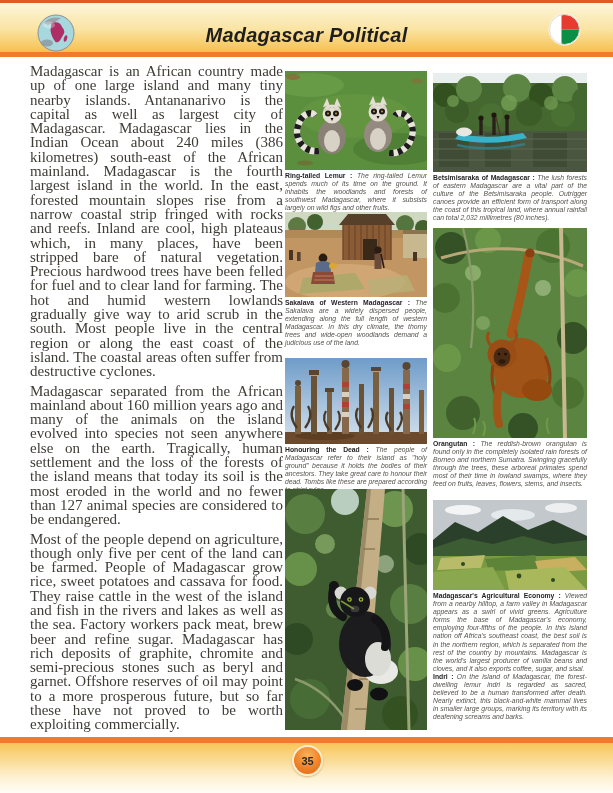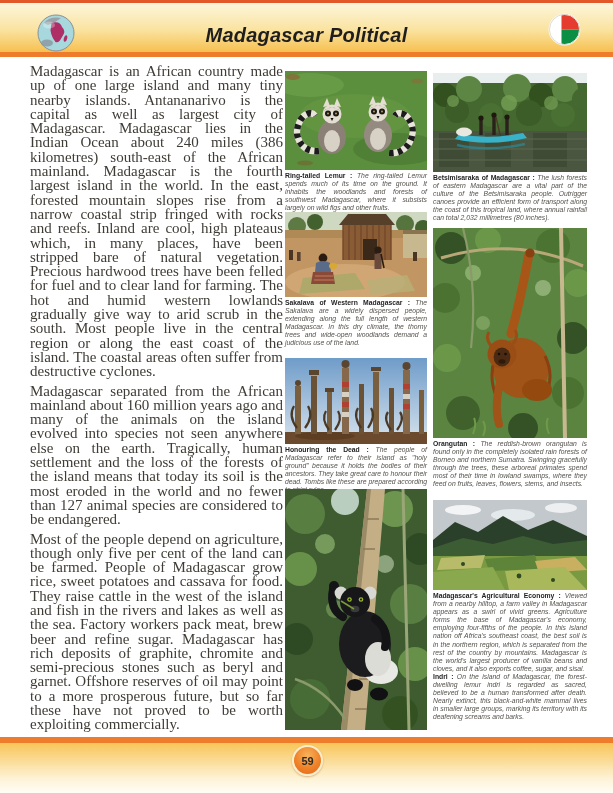--- a/index.html
+++ b/index.html
@@ -393,17 +393,17 @@
     <figcaption class="cap">
       <span class="cl">Indri :</span>
       <span class="ct">On the island of Madagascar, the forest-dwelling lemur indri is regarded as sacred, believed to be a human transformed after death. Nearly extinct, this black-and-white mammal lives in smaller large groups, marking its territory with its deafening screams and barks.</span>
     </figcaption>
   </figure>
 
   <footer class="band">
     <div class="band-rule"></div>
     <div class="band-grad"></div>
     <div class="badge">
-      <span>59</span>
+      <span>35</span>
     </div>
   </footer>
 
 </div>
 
 </body></html>

